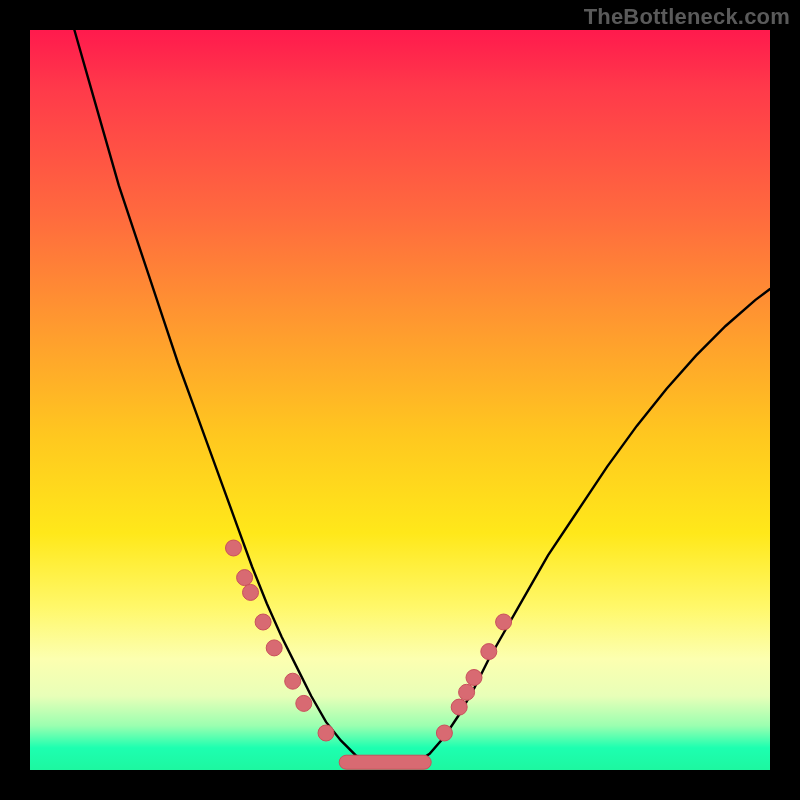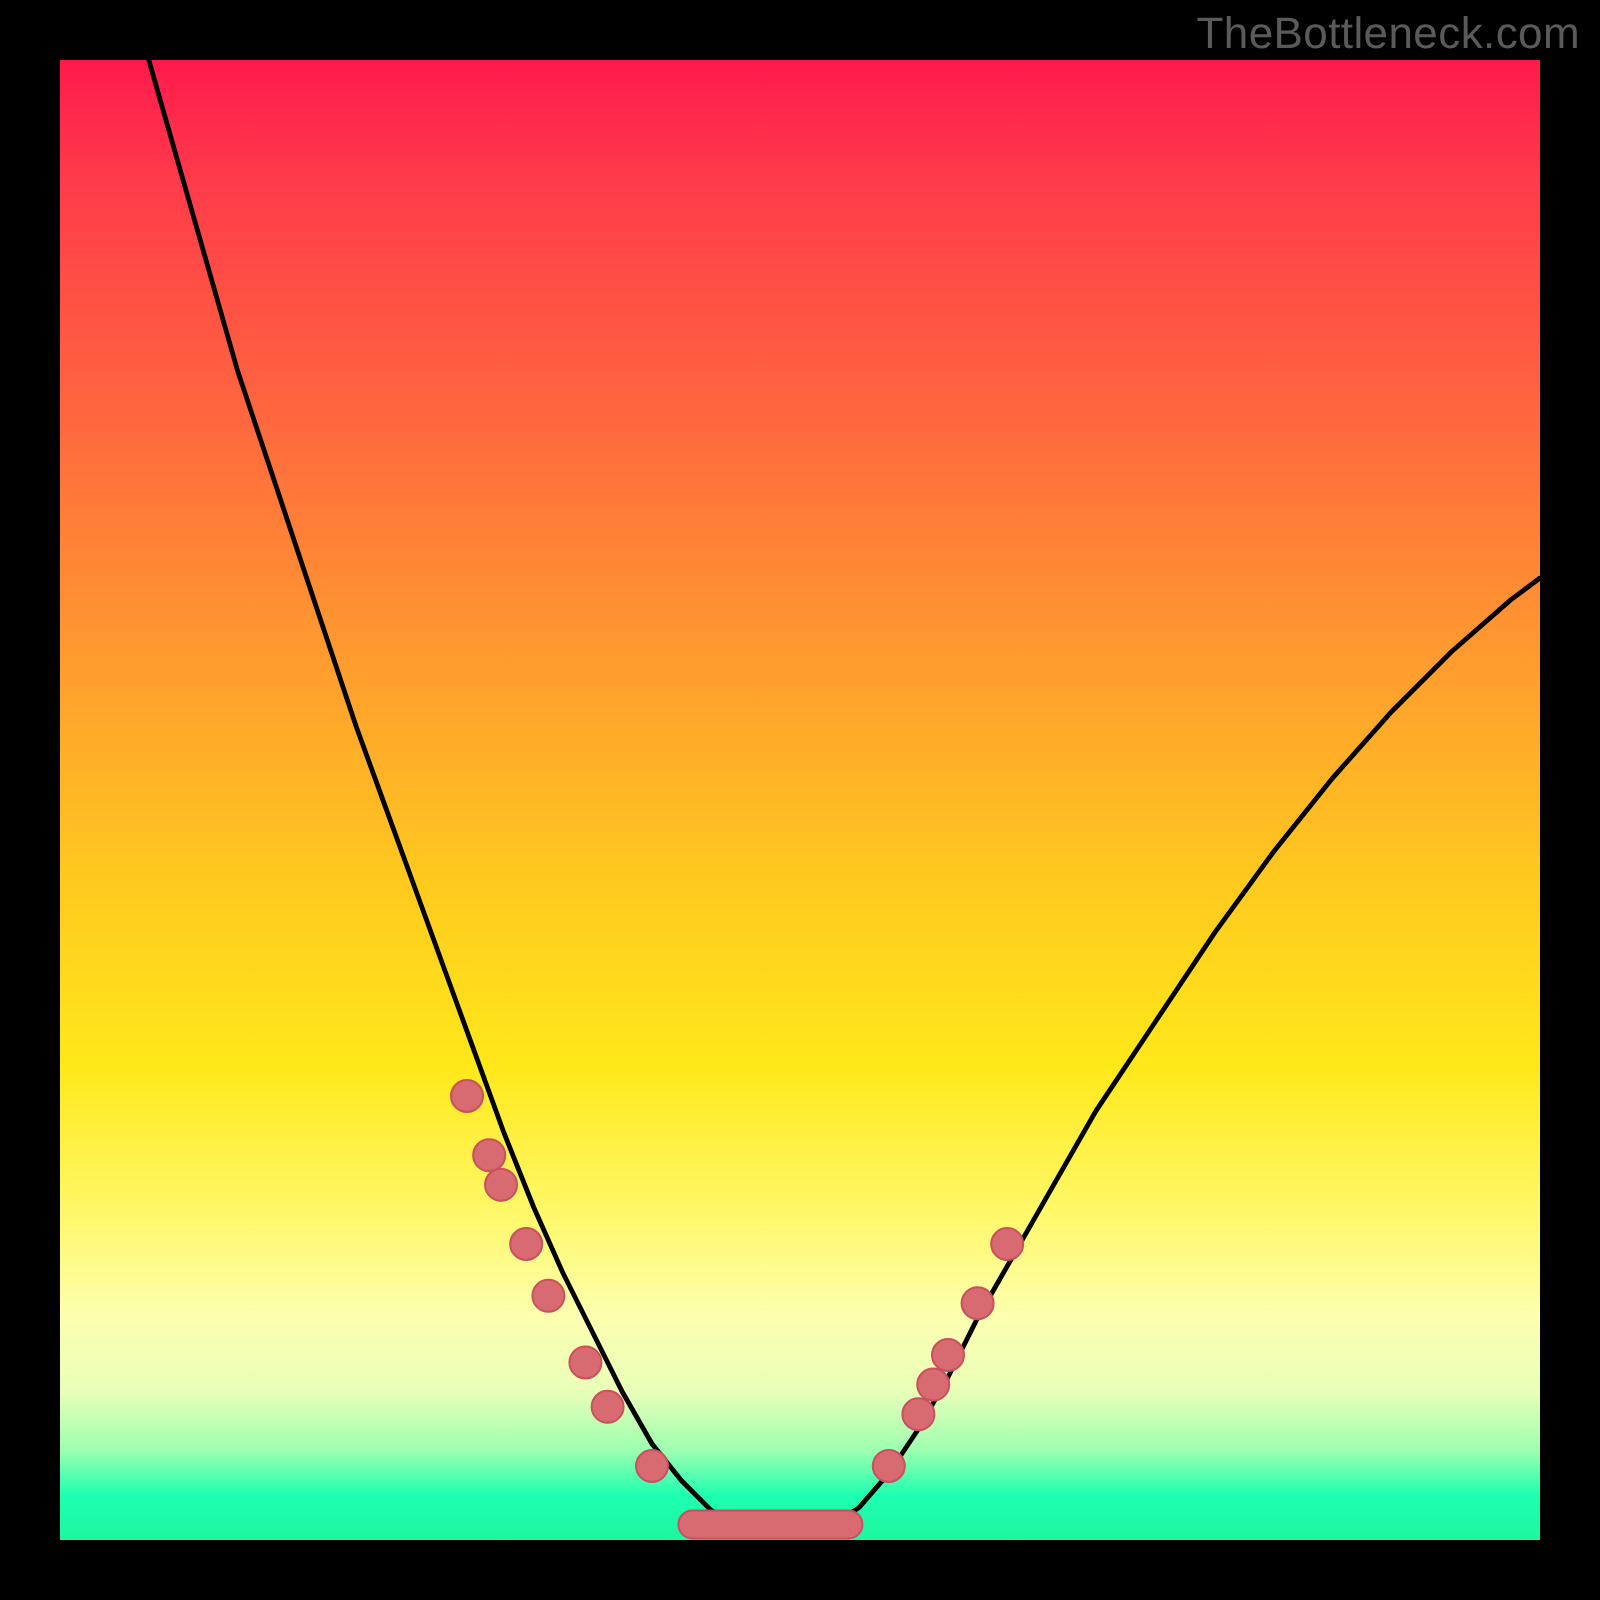--- a/index.html
+++ b/index.html
@@ -41,21 +41,21 @@
       #1dffb0 97%,
       #1df7a0 100%
     );
   }
   .watermark {
     position: absolute;
     top: 4px;
     right: 10px;
     color: #5a5a5a;
     font-size: 22px;
-    font-weight: 400;
+    font-weight: 700;
     letter-spacing: 0.2px;
     user-select: none;
   }
   svg.curve {
     position: absolute;
     top: 0;
     left: 0;
     width: 740px;
     height: 740px;
     overflow: visible;

